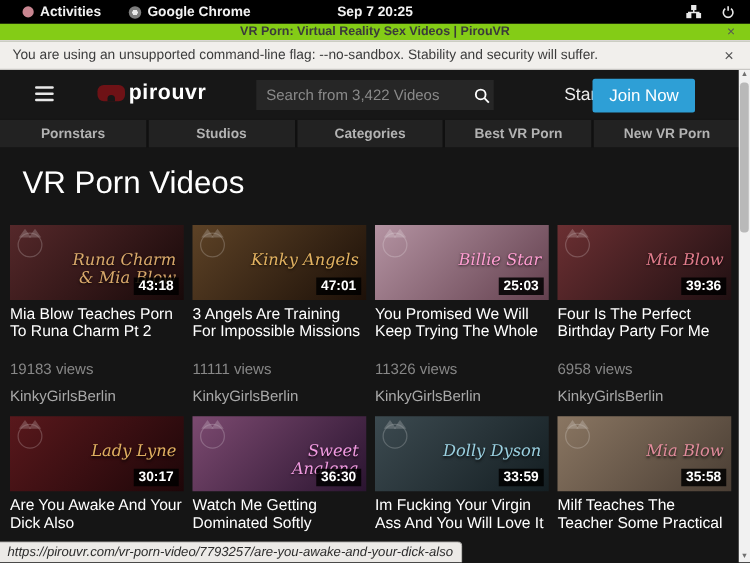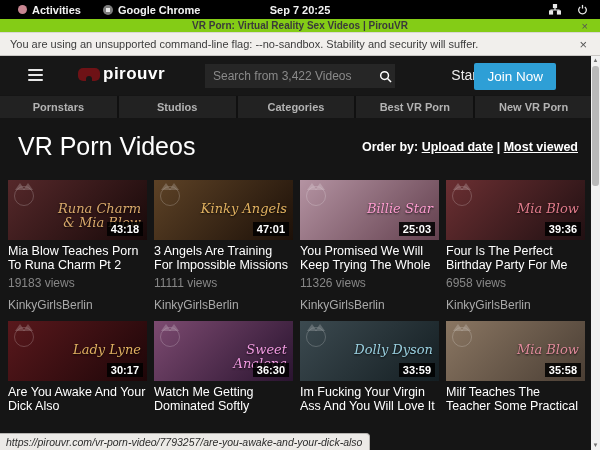--- a/index.html
+++ b/index.html
@@ -44,21 +44,21 @@
     display:flex; align-items:center; }
   .search-input { flex:1; background:transparent; border:none; outline:none; color:#cfcfcf;
     font-size:12px; padding:0 8px; font-family:"Liberation Sans", sans-serif; }
   .search-input::placeholder { color:#8a8a8a; }
   .search-btn { width:26px; height:24px; display:flex; align-items:center; justify-content:center; cursor:pointer; }
   .login-link { position:absolute; right:123px; top:11px; color:#ededed; font-size:14px; cursor:pointer; }
   .join-btn { position:absolute; right:44px; top:7px; background:#2e9fd6; color:#fff; border:none;
     font-size:13.5px; padding:6px 13px; border-radius:2px; cursor:pointer; font-family:"Liberation Sans", sans-serif; }
 
   
-  .nav-bar { position:absolute; top:96px; left:0; width:592px; height:22px; display:flex; gap:2px; background:#101010; }
+  .nav-bar { position:absolute; top:96px; left:0; width:592px; height:22px; display:flex; gap:2px; background:#101010;justify-content:flex-end; }
   .nav-item { flex:1; background:#222; color:#b3b3b3; font-size:11px; font-weight:bold;
     text-align:center; line-height:22px; cursor:pointer; white-space:nowrap; }
 
   
   .page { position:absolute; top:118px; left:0; width:600px; height:332px; background:#151515; }
   .page-head { position:relative; height:62px; }
   .page-title { position:absolute; left:18px; top:14px; color:#fff; font-size:25px; font-weight:400; }
   .order-by { position:absolute; right:22px; top:22px; color:#fff; font-size:12.5px; font-weight:bold; }
   .order-by a { color:#fff; text-decoration:underline; cursor:pointer; }
   .order-sep { text-decoration:none; font-weight:bold; }
@@ -71,21 +71,21 @@
     border-radius:50%; opacity:.5; }
   .wm::before, .wm::after { content:""; position:absolute; top:-4px; border-left:5px solid transparent;
     border-right:5px solid transparent; border-bottom:7px solid rgba(255,255,255,.4); }
   .wm::before { left:0; } .wm::after { right:0; }
   .thumb-name { position:absolute; right:6px; top:22px; font-family:"DejaVu Serif", serif; font-style:italic;
     font-size:13px; text-align:right; line-height:14px; max-width:90px;
     text-shadow:0 1px 2px rgba(0,0,0,.8); }
   .duration { position:absolute; right:4px; bottom:4px; background:rgba(0,0,0,.85); color:#fff;
     font-size:11px; font-weight:bold; padding:1px 4px; }
   .v-title { margin-top:4px; color:#fff; font-size:12.5px; line-height:14px; max-height:28px; overflow:hidden; }
-  .v-views { margin-top:4px; color:#878787; font-size:12px; }
+  .v-views { margin-top:16px; color:#878787; font-size:12px; }
   .v-studio { margin-top:8px; color:#a9a9a9; font-size:12px; cursor:pointer; }
 
   
   .scrollbar { position:absolute; top:56px; right:0; width:9px; height:394px; background:#f1f1f1; }
   .sb-arrow { width:9px; height:9px; color:#707070; font-size:6px; line-height:9px; text-align:center; cursor:pointer; }
   .sb-arrow.down { position:absolute; bottom:0; }
   .sb-thumb { position:absolute; top:10px; left:1px; width:7px; height:120px; background:#b9b9b9; border-radius:3px; cursor:pointer; }
 
   
   .status-url { position:absolute; left:0; bottom:0; max-width:460px; background:#eceae7;
@@ -162,26 +162,20 @@
   <div class="nav-item">Pornstars</div>
   <div class="nav-item">Studios</div>
   <div class="nav-item">Categories</div>
   <div class="nav-item">Best VR Porn</div>
   <div class="nav-item">New VR Porn</div>
 </div>
 
 <div class="page">
   <div class="page-head">
     <div class="page-title">VR Porn Videos</div>
-    <div class="order-by">
-      <span>Order by:</span>
-      <a>Upload date</a>
-      <span class="order-sep">|</span>
-      <a>Most viewed</a>
-    </div>
   </div>
 
   <div class="grid">
 
     <div class="card">
       <div class="thumb" style="background: linear-gradient(135deg, rgb(85, 40, 42) 0%, rgb(23, 9, 9) 100%);">
         <span class="wm"></span>
         <span class="thumb-name" style="color: rgb(217, 169, 107);">Runa Charm &amp; Mia Blow</span>
         <span class="duration">43:18</span>
       </div>

